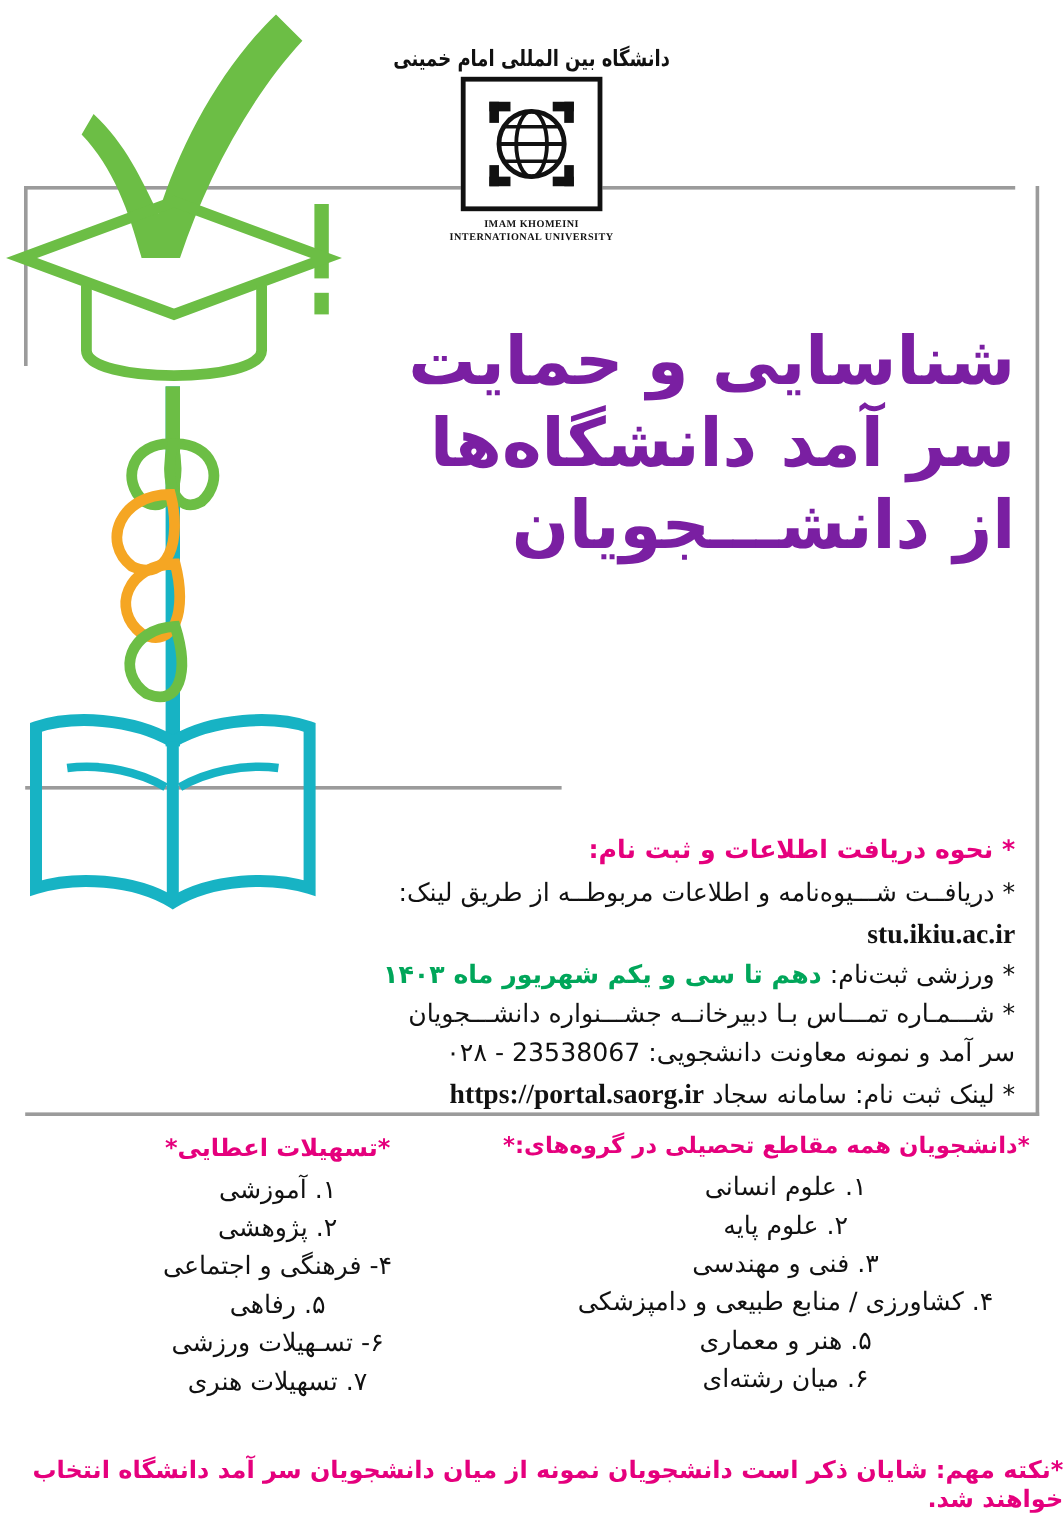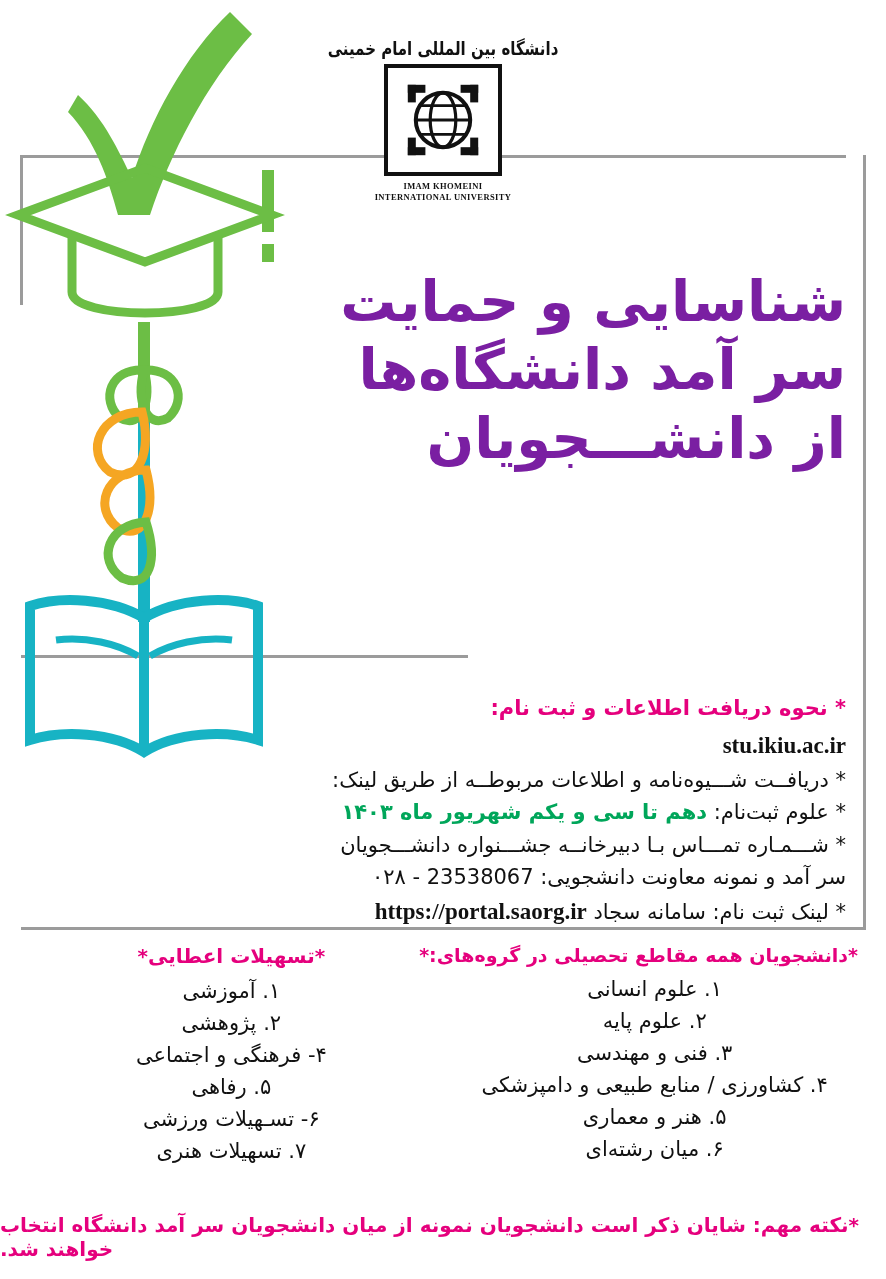--- a/index.html
+++ b/index.html
@@ -201,21 +201,21 @@
     color: #111;
     white-space: nowrap;
   }
 
   
   .footer-note {
     position: absolute;
     bottom: 18px;
     right: 0;
     left: 0;
-    text-align: left;
+    text-align: right;
     color: #e5007d;
     font-weight: bold;
     font-size: 20px;
     direction: rtl;
   }
 </style>
 </head>
 <body>
 
 <div class="frame-top"></div>
@@ -280,26 +280,26 @@
 </div>
 
 <div class="title-wrap">
   <div class="title-line">شناسایی و حمایت</div>
   <div class="title-line">سر آمد دانشگاه‌ها</div>
   <div class="title-line">از دانشـــجویان</div>
 </div>
 
 <div class="info">
   <div class="info-heading">* نحوه دریافت اطلاعات و ثبت نام:</div>
+  <div class="info-line justified">* دریافــت شـــیوه‌نامه و اطلاعات مربوطــه از طریق لینک:</div>
   <div class="info-line">
     <span class="link-serif">stu.ikiu.ac.ir</span>
   </div>
-  <div class="info-line justified">* دریافــت شـــیوه‌نامه و اطلاعات مربوطــه از طریق لینک:</div>
   <div class="info-line">
-    <span>* علوم ثبت‌نام:</span>
+    <span>* ورزشی ثبت‌نام:</span>
     <span class="hl-green">دهم تا سی و یکم شهریور ماه ۱۴۰۳</span>
   </div>
   <div class="info-line justified">* شـــمـاره تمـــاس بـا دبیرخانــه جشـــنواره دانشـــجویان</div>
   <div class="info-line">سر آمد و نمونه معاونت دانشجویی: 23538067 - ۰۲۸</div>
   <div class="info-line">
     <span>* لینک ثبت نام:</span>
     <span>سامانه سجاد</span>
     <span class="link-serif">https://portal.saorg.ir</span>
   </div>
 </div>

